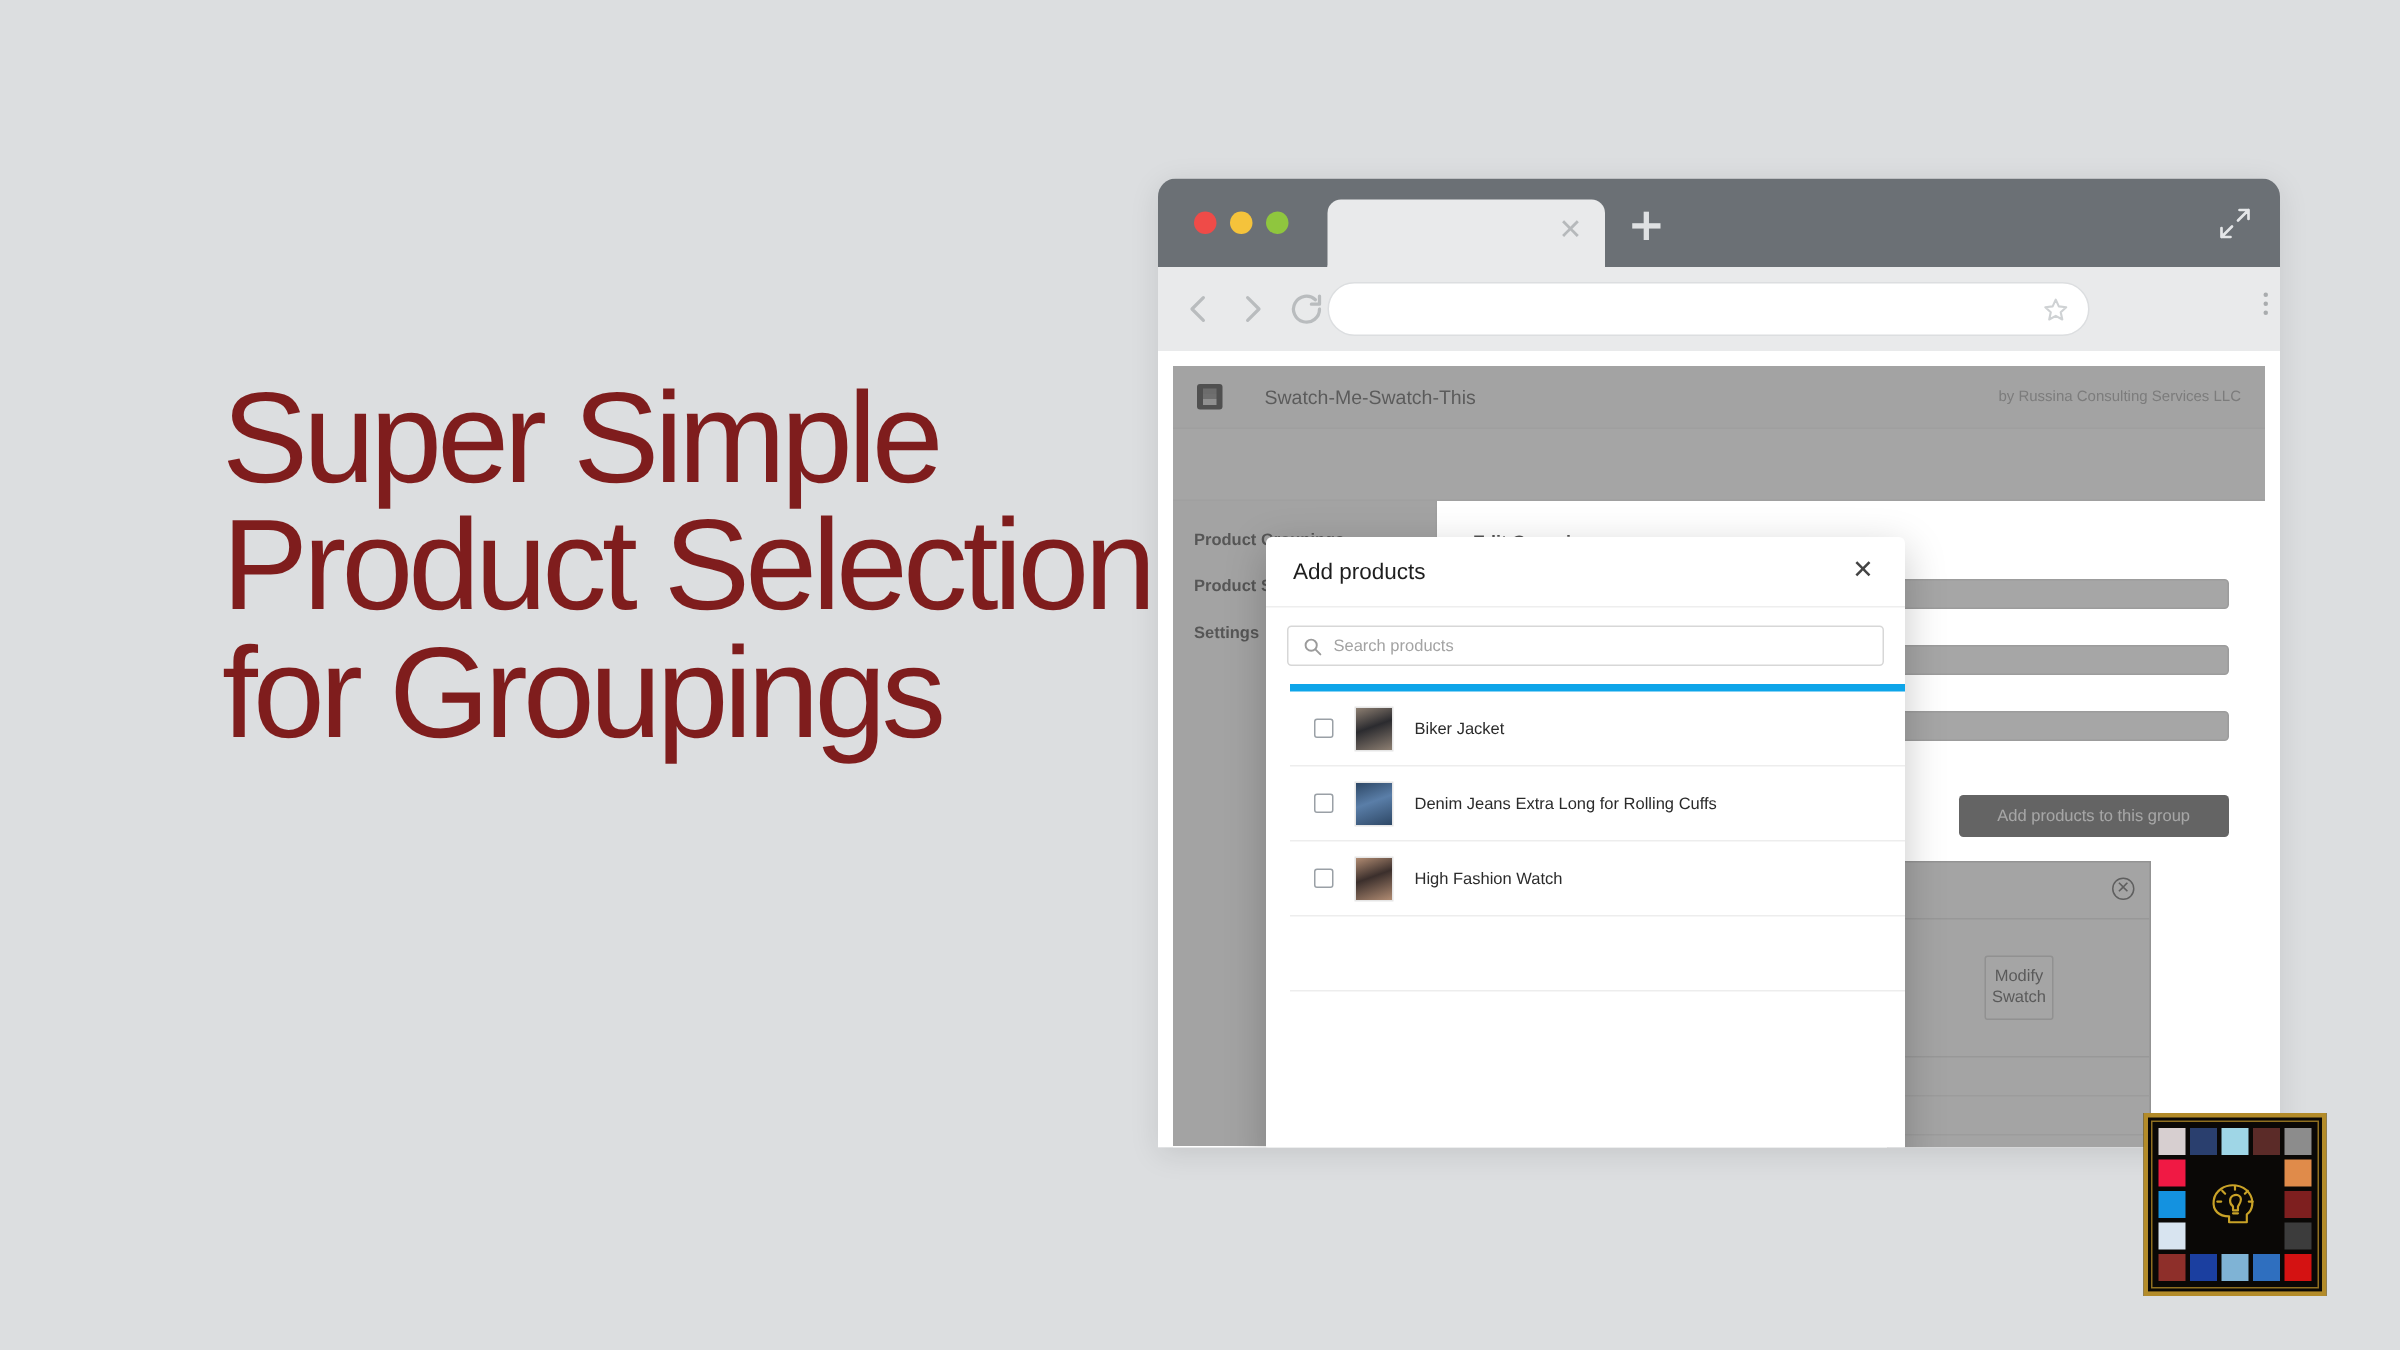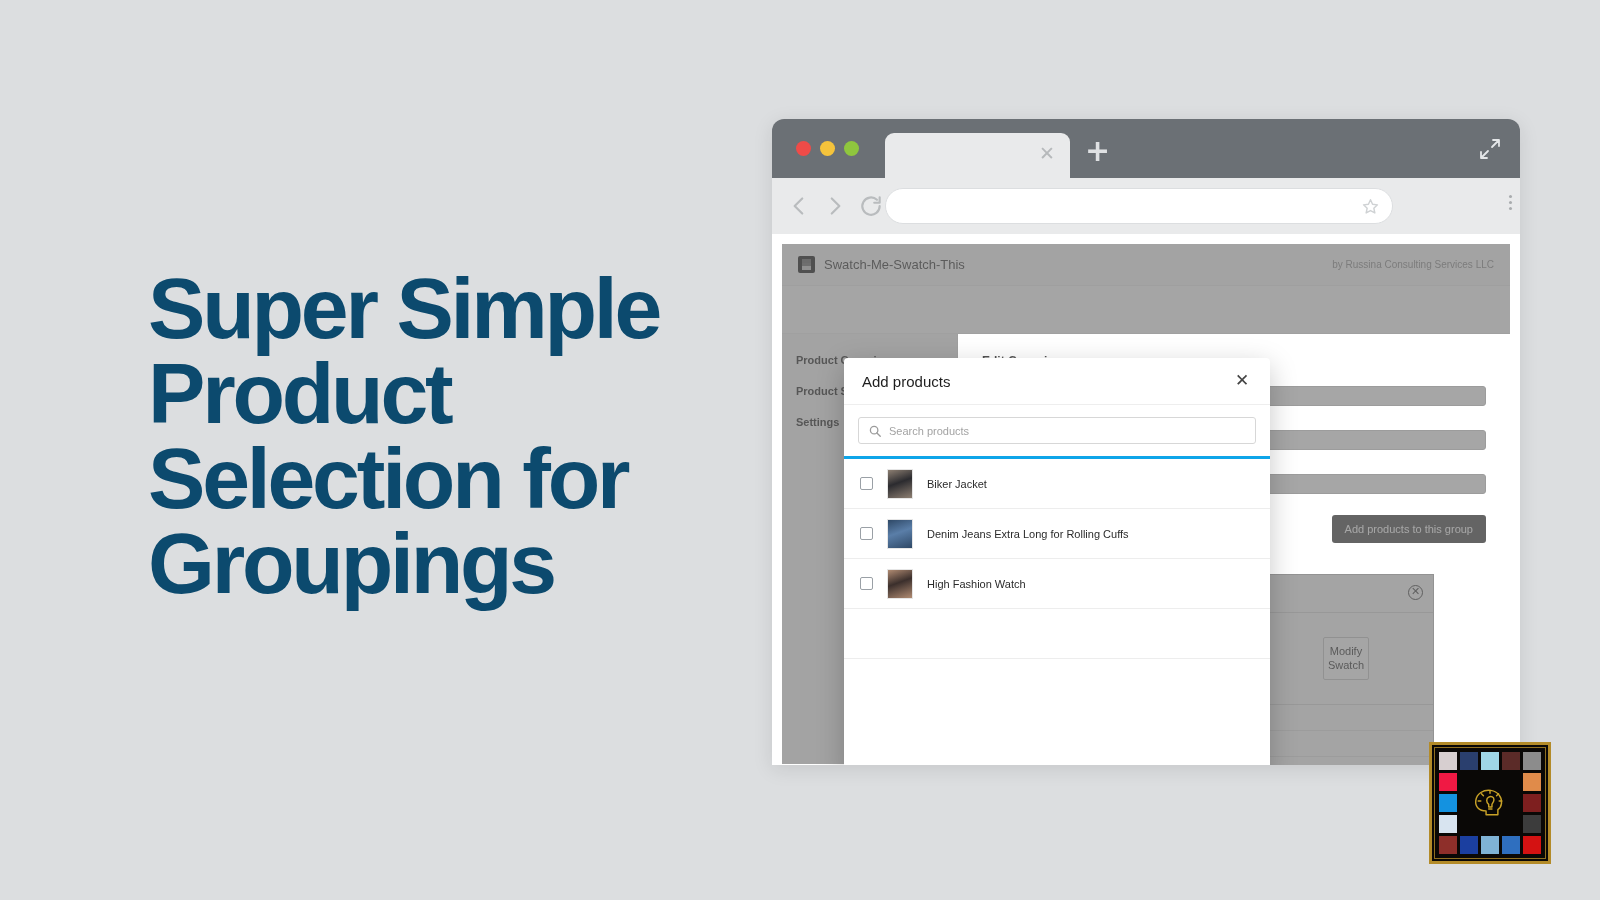--- a/index.html
+++ b/index.html
@@ -8,27 +8,27 @@
     width: 1600px; height: 900px;
     overflow: hidden;
     background: #dcdee0;
     font-family: "Liberation Sans", sans-serif;
   }
   .stage { position: relative; width: 1600px; height: 900px; background: #dcdee0; }
 
   
   .headline {
     position: absolute;
-    left: 148px; top: 266px;
+    left: 148px; top: 250px;
     width: 620px;
     font-size: 86px;
     line-height: 0.99;
-    font-weight: 700;
+    font-weight: 400;
     letter-spacing: -3.2px;
-    color: #0c4a6e;
+    color: #7f1d1d;
     white-space: pre-line;
   }
 
   
   .browser {
     position: absolute;
     left: 772px; top: 119px;
     width: 748px; height: 646px;
     border-radius: 12px 12px 0 0;
     overflow: hidden;
@@ -120,21 +120,21 @@
 
   
   .dimmed { filter: grayscale(1) brightness(0.86) contrast(0.42); }
 
   .app-header {
     height: 42px; background: #f7f7f7;
     display: flex; align-items: center; justify-content: space-between;
     padding: 0 16px;
     border-bottom: 1px solid #ececec;
   }
-  .brand { display: flex; align-items: center; gap: 9px; }
+  .brand { display: flex; align-items: center; gap: 28px; }
   .brand-logo {
     width: 17px; height: 17px; background: #111; border-radius: 2px;
     position: relative; overflow: hidden;
   }
   .brand-logo:before {
     content: ""; position: absolute; left: 4px; top: 3px; width: 9px; height: 11px;
     background:
       linear-gradient(#e03a3a 0 33%, #2b6cd4 33% 66%, #f0c419 66% 100%);
   }
   .brand-name { font-size: 13px; color: #2f2f2f; font-weight: 400; }
@@ -151,23 +151,23 @@
     font-size: 11px; font-weight: 700; color: #222;
     padding: 6px 0 13px 0;
   }
   .content { flex: 1; padding: 20px 24px; position: relative; }
   .content h2 { font-size: 12px; font-weight: 700; color: #1d1d1d; margin-bottom: 18px; }
   .field {
     height: 20px; border: 1px solid #e3e3e3; border-radius: 3px;
     margin-bottom: 24px; background: #fff;
   }
   .primary-btn {
-    position: absolute; right: 24px; top: 181px;
+    position: absolute; right: 24px; top: 196px;
     background: #0d5c3a; color: #fff;
-    font-size: 11px; padding: 8px 13px; border-radius: 3px;
+    font-size: 11px; padding: 8px 26px; border-radius: 3px;
     border: none;
   }
   .card {
     position: absolute; left: 300px; top: 240px;
     width: 176px; height: 210px;
     border: 1px solid #c9c9c9; background: #fafafa;
   }
   .card-head { height: 38px; border-bottom: 1px solid #d9d9d9; position: relative; }
   .card-close {
     position: absolute; right: 10px; top: 10px; width: 15px; height: 15px;
@@ -222,21 +222,21 @@
   .search-icon { position: absolute; left: 9px; top: 6px; width: 14px; height: 14px; color: #9b9b9b; }
   .search-input {
     border: none; outline: none;
     width: 100%; height: 100%;
     padding: 0 8px 0 30px;
     font-family: "Liberation Sans", sans-serif;
     font-size: 11px; color: #333; background: transparent;
   }
   .search-input::placeholder { color: #a3a3a3; }
 
-  .product-list { flex: 1; overflow: hidden; border-top: 3px solid #0ea5e9; }
+  .product-list { flex: 1; overflow: hidden; border-top: 5px solid #0ea5e9; margin-left: 16px; }
   .product-row {
     display: flex; align-items: center;
     height: 50px;
     padding: 0 16px;
     border-bottom: 1px solid #ededed;
     gap: 14px;
   }
   .chk {
     width: 13px; height: 13px; flex: none;
     border: 1px solid #9aa0a6; border-radius: 2px; background: #fff;

